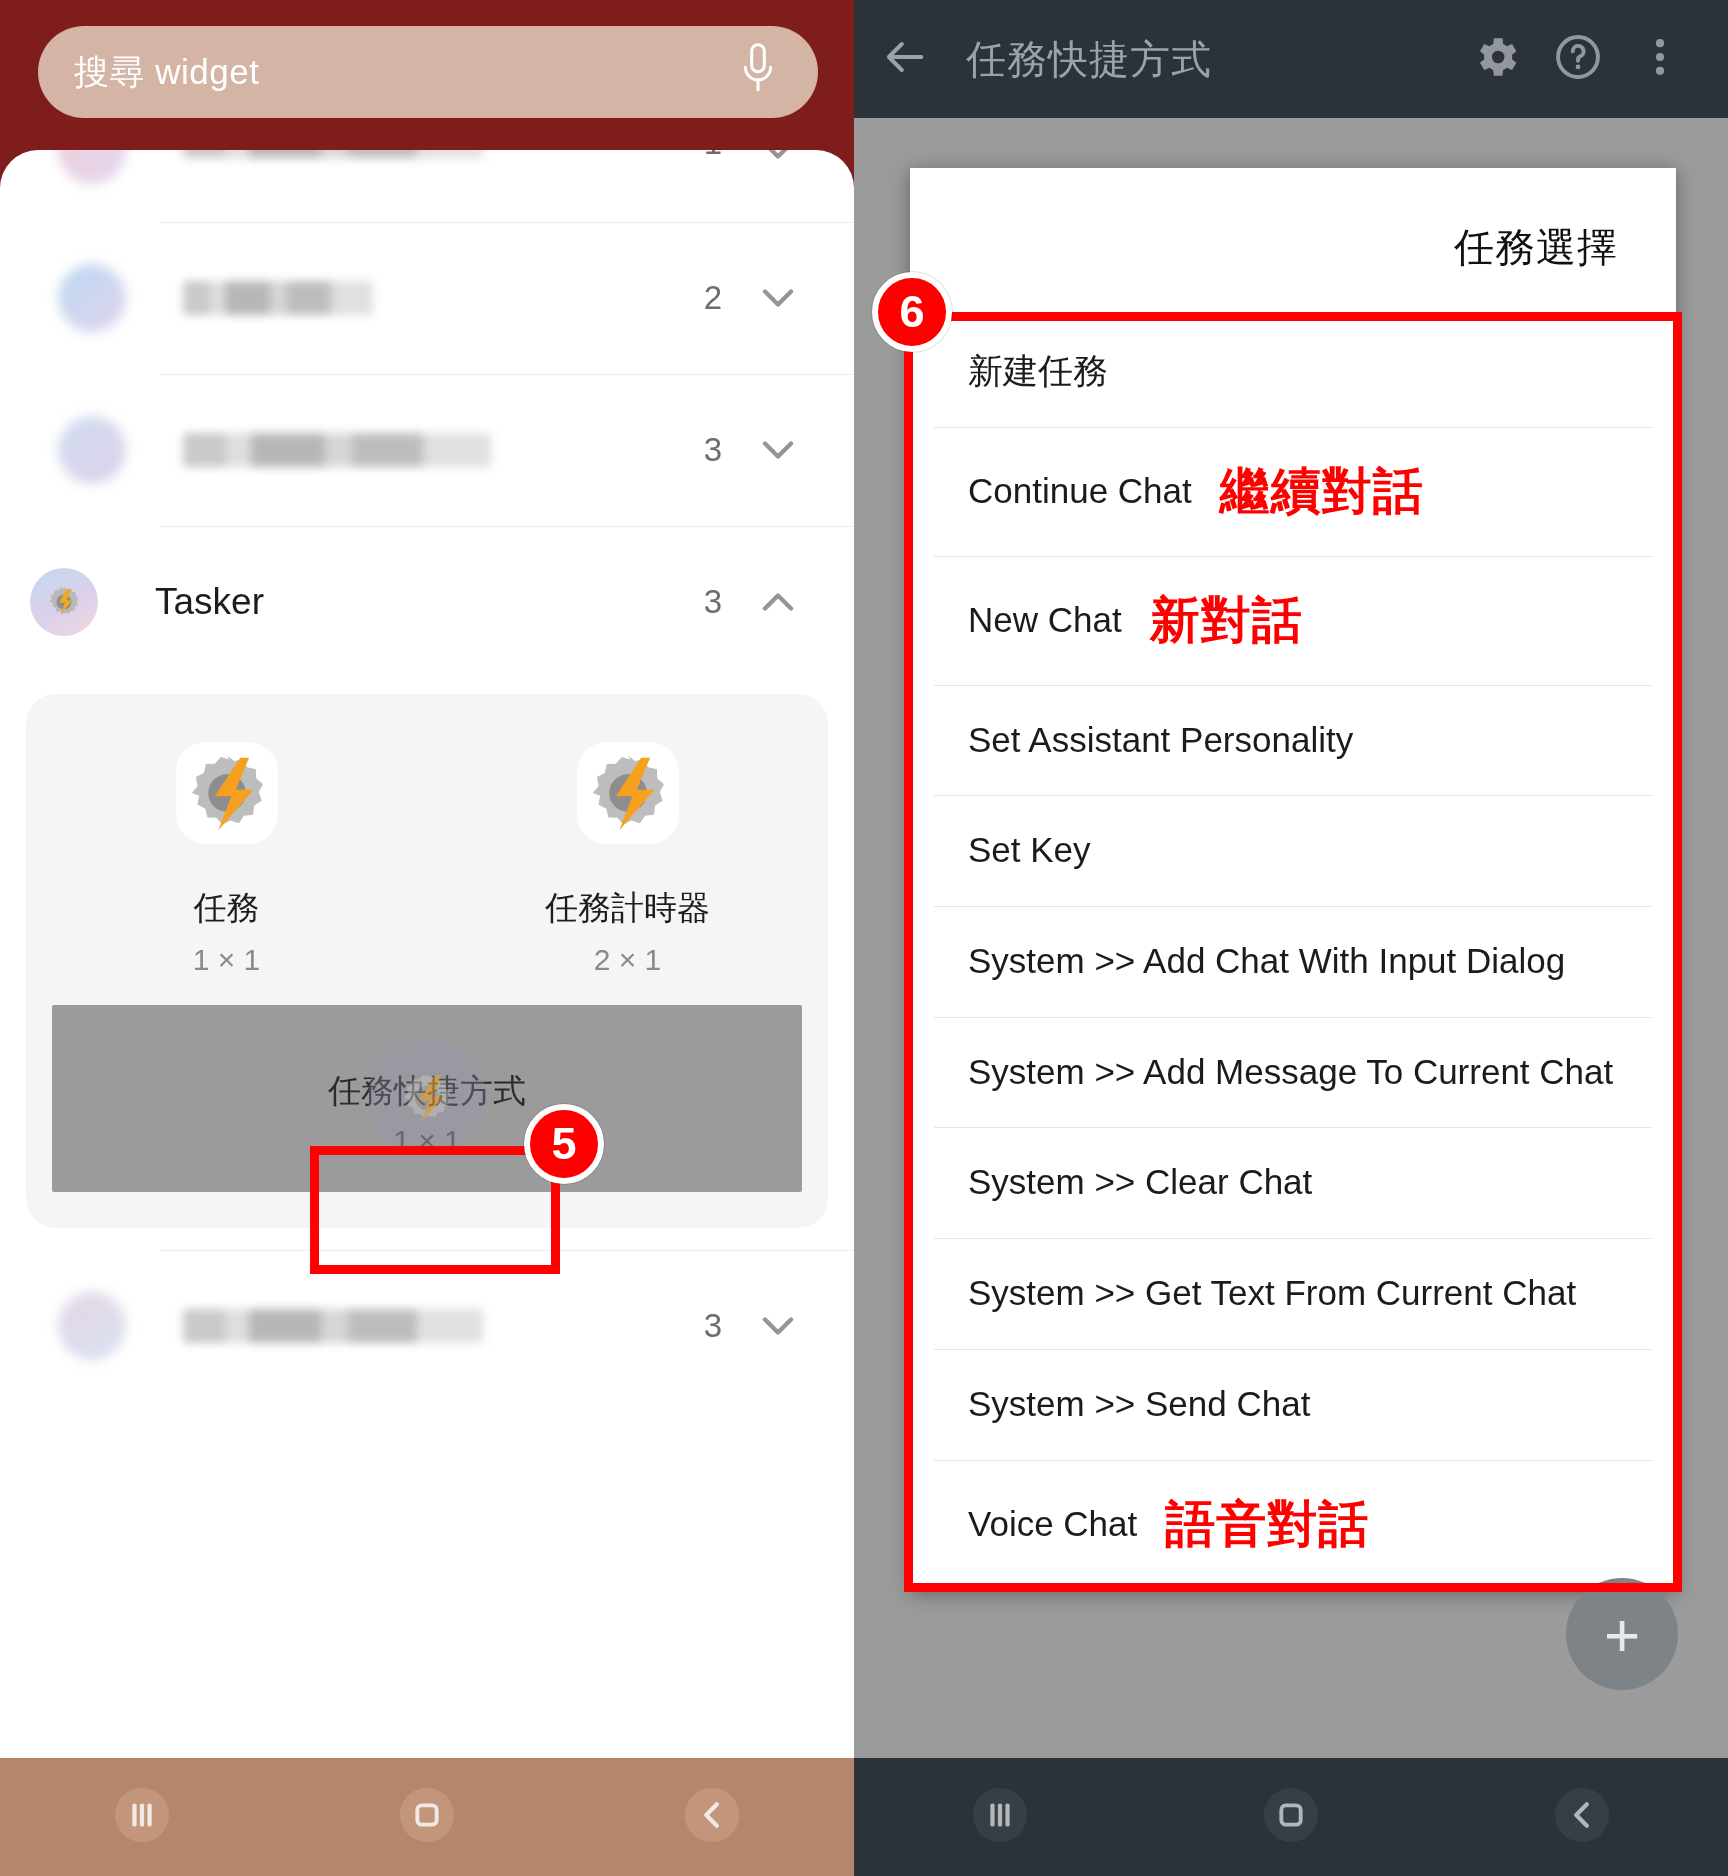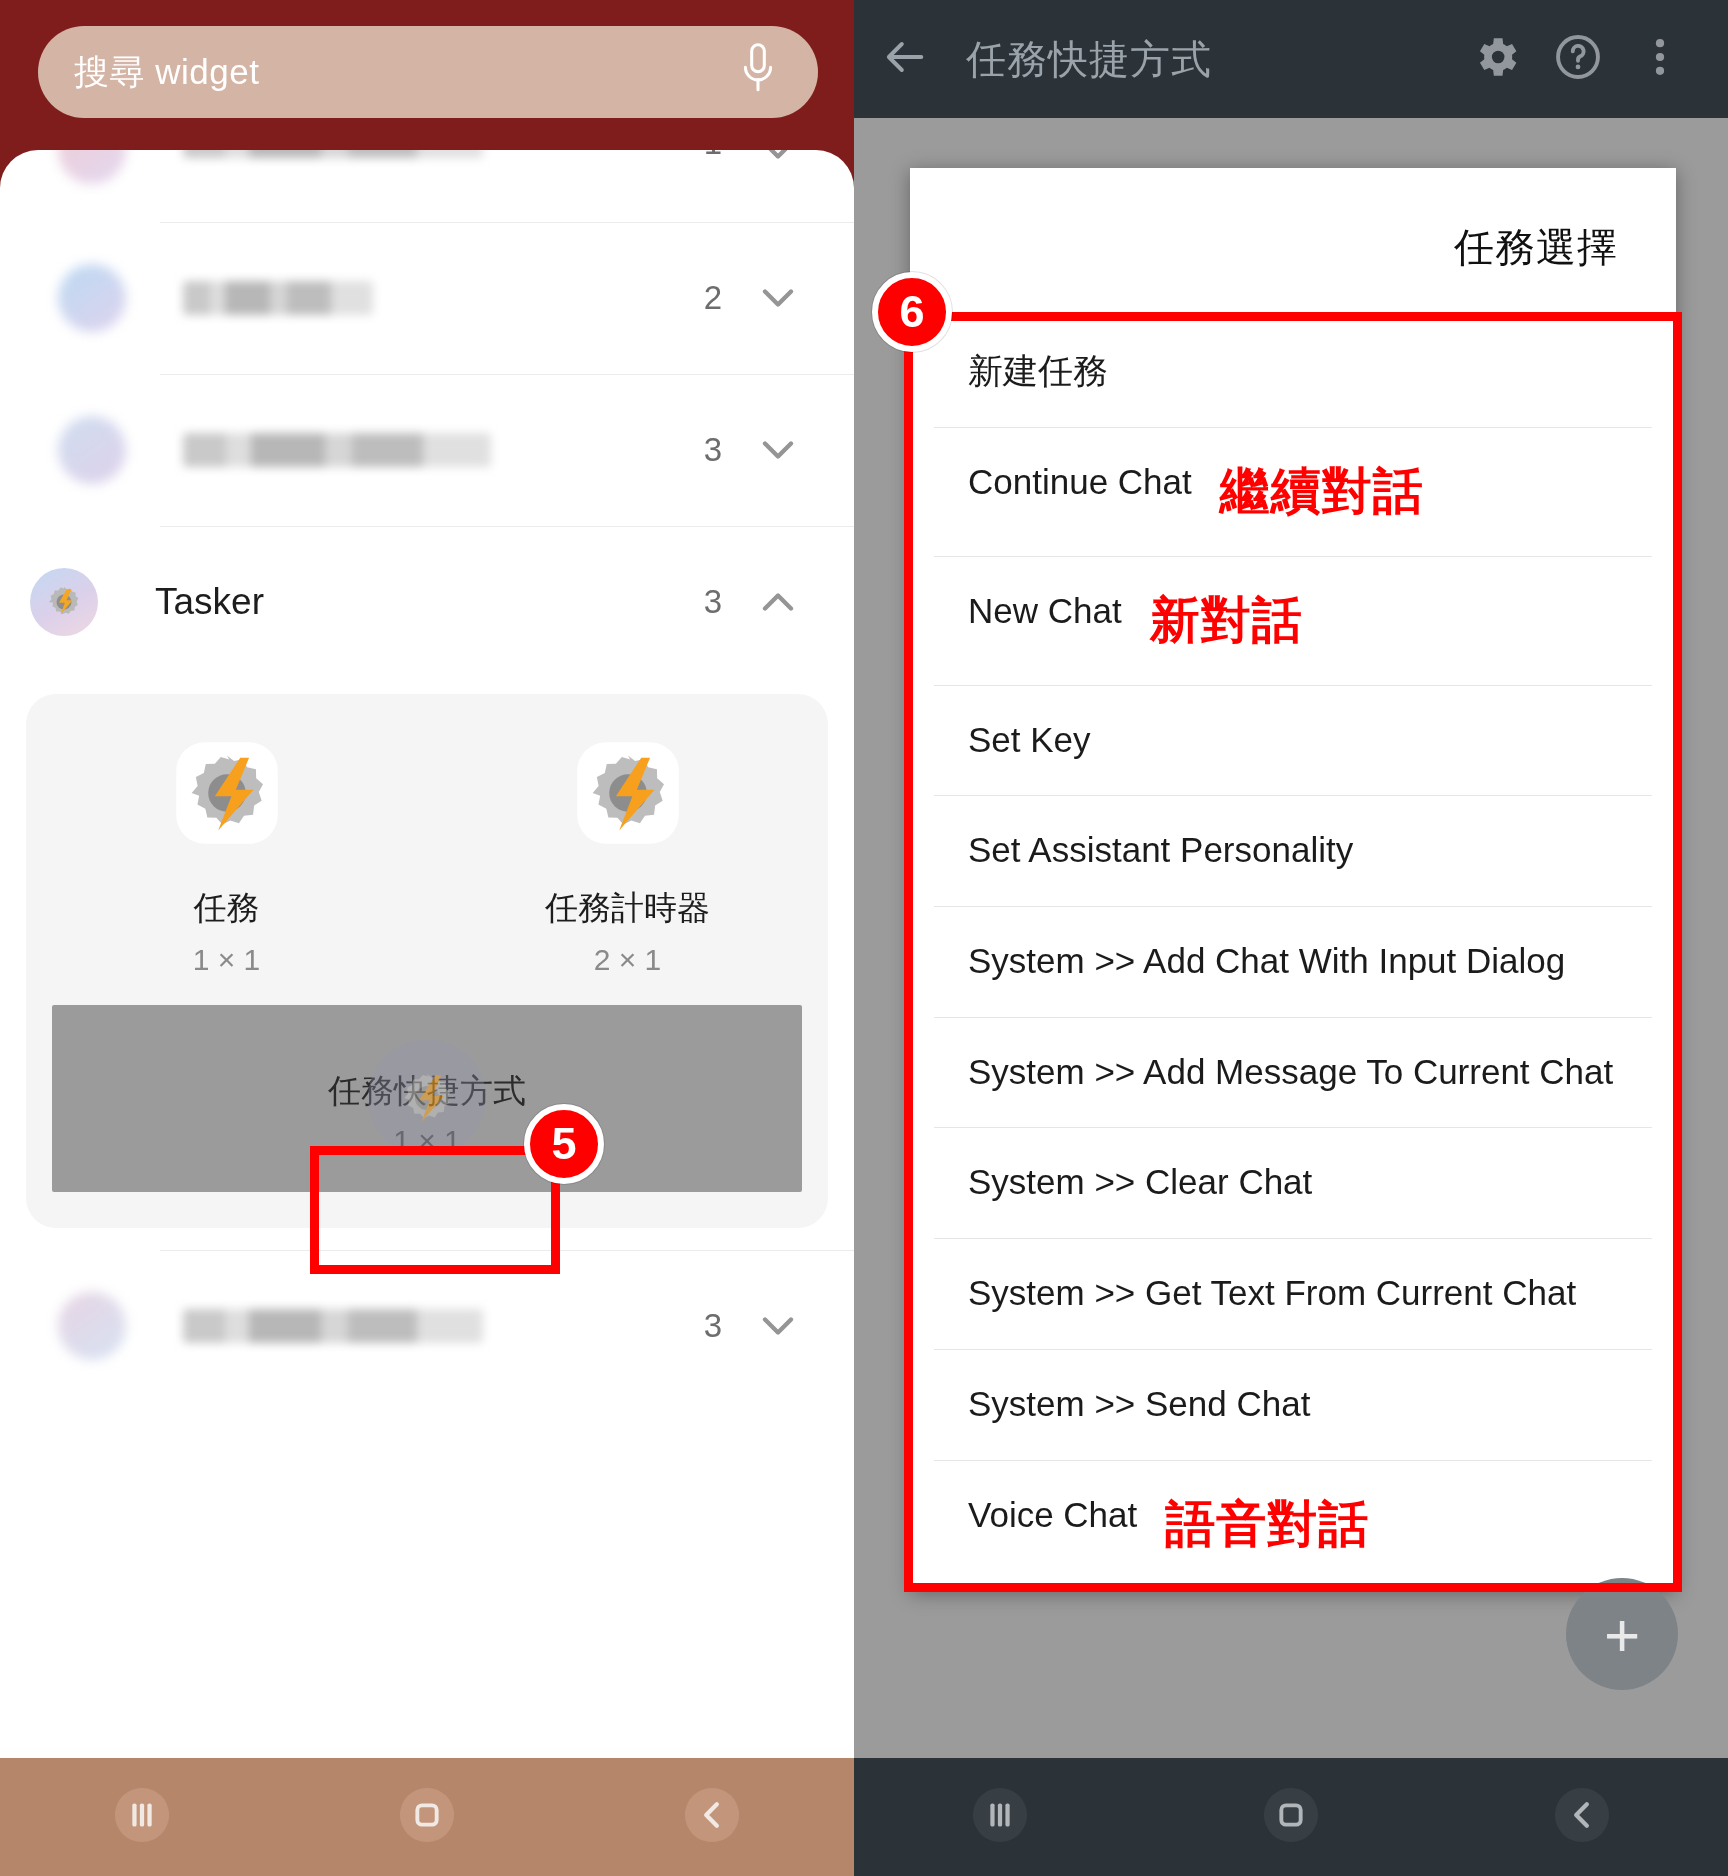--- a/index.html
+++ b/index.html
@@ -151,21 +151,21 @@
   }
   .dialog-title {
     padding: 52px 58px 40px 58px;
     font-size: 40px; color: #111; letter-spacing: 1px; text-align: right;
   }
   .dlg-list { border-top: 1px solid #e2e2e2; }
   .dlg-item {
     position: relative;
     padding: 34px 58px 34px 58px;
     min-height: 94px;
-    display: flex; 
+    display: flex; align-items: center;
     font-size: 35px; color: #1b1b1b; line-height: 1.22;
   }
   .dlg-item + .dlg-item::before {
     content:""; position:absolute; left: 24px; right: 24px; top: 0;
     height: 1px; background: #e6e6e6;
   }
   .dlg-item .zh {
     color: #ff0000; font-weight: bold; font-size: 50px;
     margin-left: 28px; letter-spacing: 1px; white-space: nowrap; font-family: Liberation Serif, serif;
   }
@@ -387,24 +387,24 @@
         </div>
         <div class="dlg-item">
           <span>Continue Chat</span>
           <span class="zh">繼續對話</span>
         </div>
         <div class="dlg-item">
           <span>New Chat</span>
           <span class="zh">新對話</span>
         </div>
         <div class="dlg-item">
+          <span>Set Assistant Personality</span>
+        </div>
+        <div class="dlg-item">
           <span>Set Key</span>
-        </div>
-        <div class="dlg-item">
-          <span>Set Assistant Personality</span>
         </div>
         <div class="dlg-item">
           <span>System &gt;&gt; Add Chat With Input Dialog</span>
         </div>
         <div class="dlg-item">
           <span>System &gt;&gt; Add Message To Current Chat</span>
         </div>
         <div class="dlg-item">
           <span>System &gt;&gt; Clear Chat</span>
         </div>

